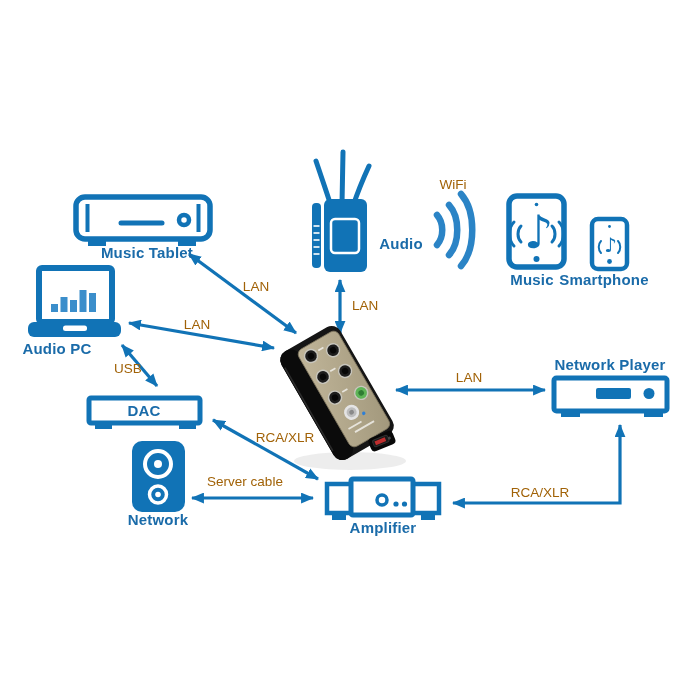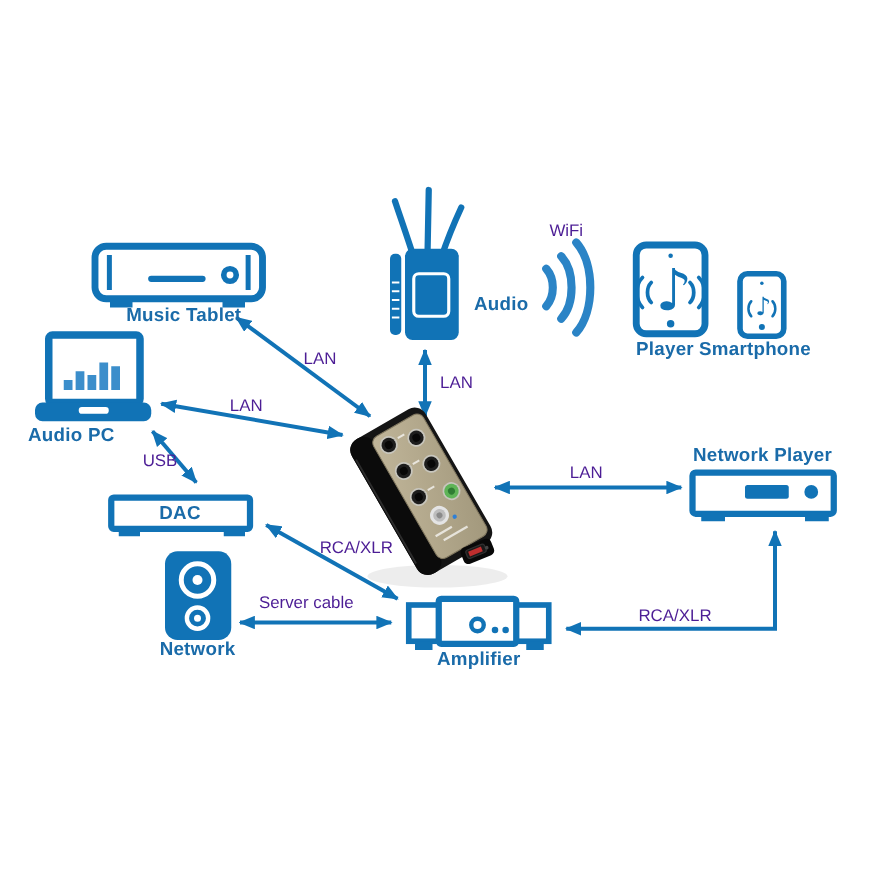--- a/index.html
+++ b/index.html
@@ -1,21 +1,21 @@
 <!DOCTYPE html>
 <html><head>
 <meta charset="utf-8">
 <style>
   html,body{margin:0;padding:0;background:#ffffff;}
   .stage{position:relative;width:700px;height:700px;background:#ffffff;overflow:hidden;
          font-family:"Liberation Sans",sans-serif;}
   .stage svg{position:absolute;left:0;top:0;}
   .lbl{position:absolute;white-space:nowrap;line-height:1.1;}
   .dev{color:#1a6ba9;font-size:15px;font-weight:600;transform:translateX(-50%);letter-spacing:.2px;}
-  .cab{color:#4c1d95;font-size:13.5px;font-weight:400;transform:translateX(-50%);}
+  .cab{color:#a16207;font-size:13.5px;font-weight:400;transform:translateX(-50%);}
   .la{transform:none;}
 </style>
 </head>
 <body>
 
 <div class="stage">
 
 <svg width="700" height="700" viewBox="0 0 700 700">
   <defs>
     <marker id="arw" viewBox="0 0 12 10" refX="11" refY="5" markerWidth="13" markerHeight="11" orient="auto-start-reverse" markerUnits="userSpaceOnUse">
@@ -181,21 +181,21 @@
       <rect x="-8" y="-3" width="16" height="7" rx="2" fill="#1a1a1a" stroke="#303030" stroke-width="1"></rect>
       <rect x="-6" y="-1.5" width="11" height="4" fill="#bf2e2e"></rect>
       <circle cx="9" cy="1" r="1.5" fill="#444444"></circle>
     </g>
   </g>
 </svg>
 
 <div class="lbl dev" style="left:147px;top:245px">Music Tablet</div>
 <div class="lbl dev" style="left:57px;top:341px">Audio PC</div>
 <div class="lbl dev" style="left:401px;top:236px">Audio</div>
-<div class="lbl dev" style="left:532px;top:272px">Player</div>
+<div class="lbl dev" style="left:532px;top:272px">Music</div>
 <div class="lbl dev" style="left:604px;top:272px">Smartphone</div>
 <div class="lbl dev" style="left:610px;top:357px">Network Player</div>
 <div class="lbl dev" style="left:144px;top:403px">DAC</div>
 <div class="lbl dev" style="left:158px;top:512px">Network</div>
 <div class="lbl dev" style="left:383px;top:520px">Amplifier</div>
 
 <div class="lbl cab" style="left:453px;top:178px">WiFi</div>
 <div class="lbl cab" style="left:256px;top:280px">LAN</div>
 <div class="lbl cab" style="left:197px;top:318px">LAN</div>
 <div class="lbl cab la" style="left:352px;top:299px">LAN</div>

